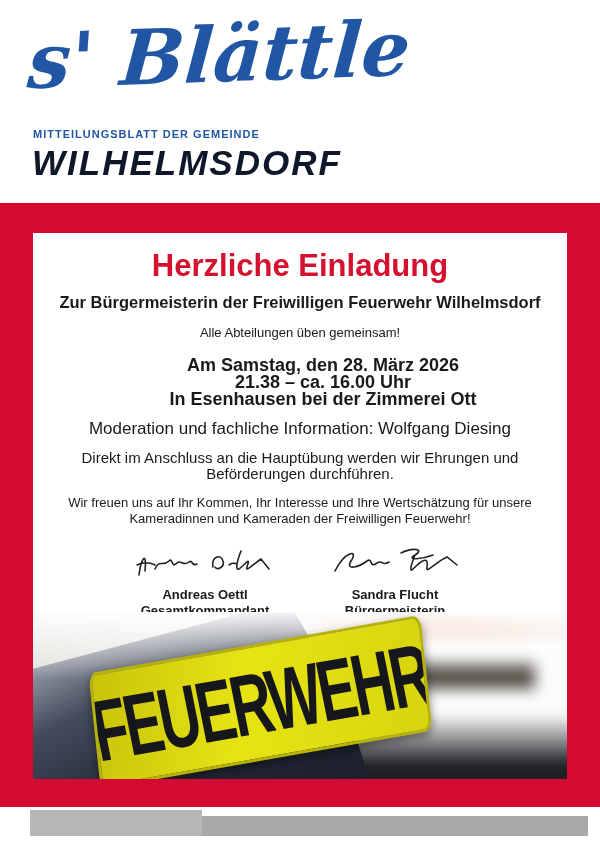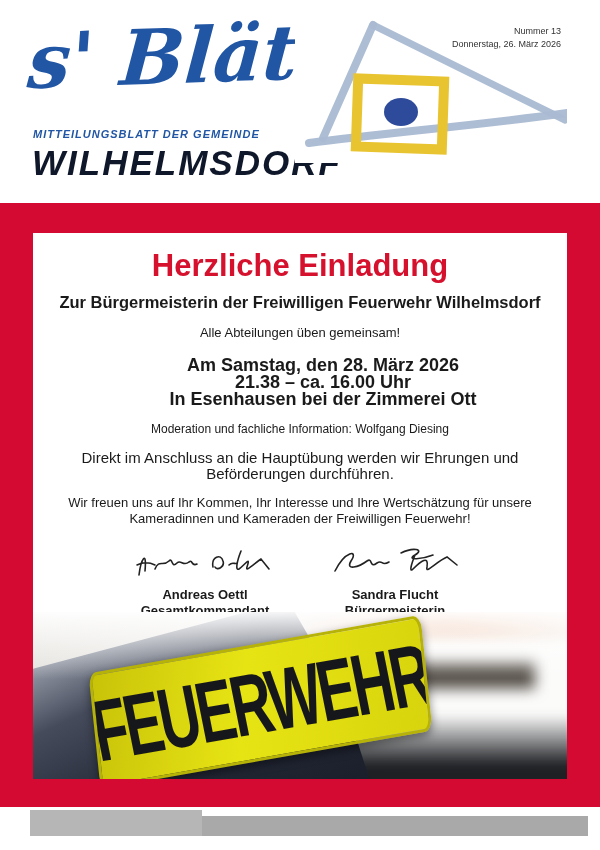--- a/index.html
+++ b/index.html
@@ -11,21 +11,21 @@
   
   .masthead{position:absolute;top:0;left:0;width:600px;height:203px;background:#ffffff;}
   .script-title{
     position:absolute;left:28px;top:2px;width:290px;
     font-family:"DejaVu Serif",serif;font-style:italic;font-weight:bold;
     font-size:76px;line-height:110px;color:#2156a5;
     transform:rotate(-2deg) skewX(-6deg);white-space:nowrap;
   }
   .masthead-small{
     position:absolute;left:33px;top:128px;width:260px;
-    font-size:11px;font-weight:bold;font-style:italic;letter-spacing:1px;
+    font-size:11px;font-weight:bold;letter-spacing:1px;
     color:#2156a5;text-transform:uppercase;white-space:nowrap;
   }
   .masthead-muni{
     position:absolute;left:32px;top:143px;width:330px;
     font-size:35px;font-weight:bold;font-style:italic;letter-spacing:2px;
     color:#0f172a;white-space:nowrap;
   }
   .logo-box{position:absolute;left:295px;top:13px;width:272px;height:150px;background:#ffffff;}
   .issue-info{
     position:absolute;right:6px;top:12px;text-align:right;
@@ -35,21 +35,21 @@
   
   .red-frame{position:absolute;left:0;top:203px;width:600px;height:604px;background:#d40a32;}
   .card{
     position:absolute;left:33px;top:30px;width:534px;height:546px;background:#ffffff;
     text-align:center;color:#1a1a1a;
   }
   .headline{margin-top:14px;font-size:31px;line-height:38px;font-weight:bold;color:#d6112e;}
   .subheadline{margin-top:6px;font-size:16.5px;line-height:22px;font-weight:bold;}
   .tagline{margin-top:11px;font-size:13px;line-height:17px;}
   .when-block{margin-top:16px;font-size:18px;line-height:17px;font-weight:bold;margin-left:46px;}
-  .moderation{margin-top:13px;font-size:12px;line-height:16px;}
+  .moderation{margin-top:13px;font-size:17px;line-height:16px;}
   .ceremony{margin-top:13px;font-size:15px;line-height:16px;max-width:480px;margin-left:auto;margin-right:auto;}
   .closing{margin-top:13px;font-size:13px;line-height:16px;max-width:500px;margin-left:auto;margin-right:auto;}
   .signatures{margin-top:14px;display:flex;justify-content:center;}
   .sig-col{width:190px;}
   .sig-script{height:42px;}
   .sig-name{font-size:13px;line-height:16px;font-weight:600;}
   .sig-role{font-size:13px;line-height:16px;font-weight:600;}
 
   
   .photo{
@@ -103,36 +103,20 @@
 </head>
 <body>
 
 <div class="page">
 
   <div class="masthead">
     <div class="script-title">s' Blättle</div>
     <div class="masthead-small">Mitteilungsblatt der Gemeinde</div>
     <div class="masthead-muni">WILHELMSDORF</div>
 
-    <div class="logo-box">
-      <svg width="272" height="150" viewBox="0 0 272 150">
-
-        <path d="M78 12 L28 125" stroke="#a9b9d2" stroke-width="8" stroke-linecap="round" fill="none" opacity="0.95"></path>
-        <path d="M78 12 L270 107" stroke="#a9b9d2" stroke-width="7" stroke-linecap="round" fill="none" opacity="0.95"></path>
-        <path d="M14 130 C 90 120, 185 112, 272 100" stroke="#a9b9d2" stroke-width="8" stroke-linecap="round" fill="none" opacity="0.95"></path>
-
-        <rect x="62" y="67" width="86" height="68" fill="none" stroke="#e9c431" stroke-width="10" transform="rotate(2 105 101)"></rect>
-
-        <ellipse cx="106" cy="99" rx="17" ry="14" fill="#2e4a9a"></ellipse>
-      </svg>
-      <div class="issue-info">
-        <div>Nummer 13</div>
-        <div>Donnerstag, 26. März 2026</div>
-      </div>
-    </div>
   </div>
 
   <div class="red-frame">
     <div class="card">
 
       <div class="headline">Herzliche Einladung</div>
 
       <div class="subheadline">Zur Bürgermeisterin der Freiwilligen Feuerwehr Wilhelmsdorf</div>
 
       <div class="tagline">Alle Abteilungen üben gemeinsam!</div>

